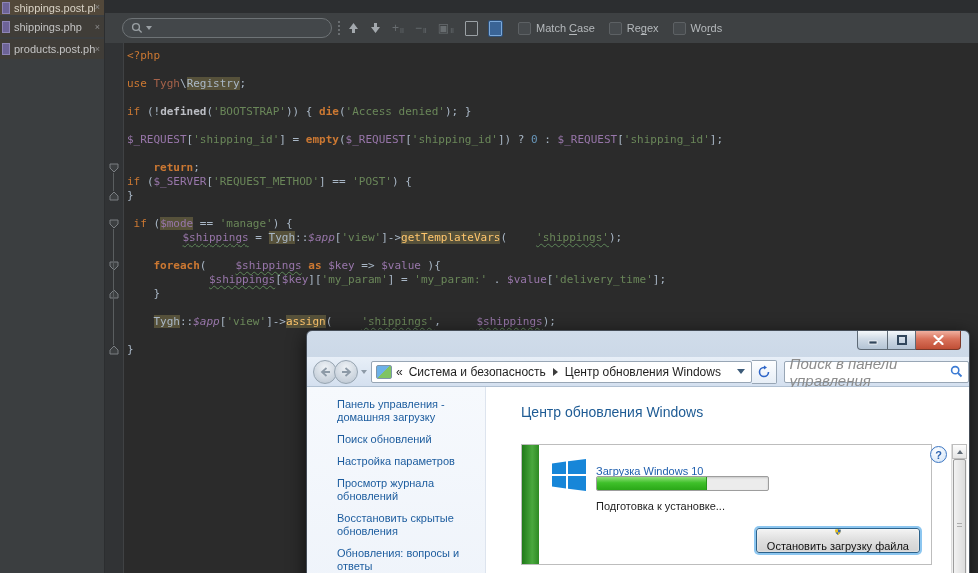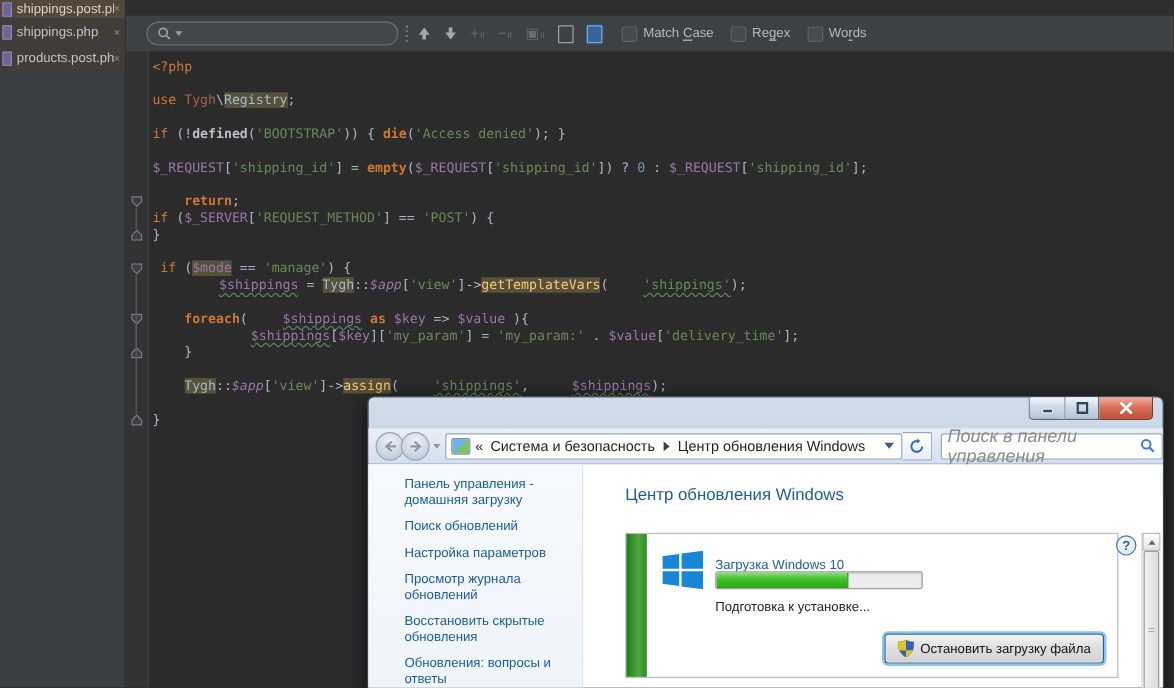--- a/index.html
+++ b/index.html
@@ -78,21 +78,21 @@
   .heading{margin:17px 0 0 35px;font-size:14px;color:#1e5b94;}
   .panel{position:absolute;left:35px;top:57px;width:411px;height:121px;border:1px solid #bdbdbd;background:#fff;box-sizing:border-box;}
   .stripe{position:absolute;left:0;top:0;bottom:0;width:17px;background:linear-gradient(90deg,#1f7a18,#4aa83e 60%,#2e8a24);}
   .wlogo{position:absolute;left:30px;top:14px;}
   .ptitle{position:absolute;left:74px;top:10px;font-size:11px;color:#1f5fae;margin-top:10px;}
   .pbar{position:absolute;left:74px;top:31px;width:171px;height:13px;border:1px solid #9d9d9d;border-radius:2px;background:#ececec;box-shadow:inset 0 1px 2px rgba(0,0,0,.15);overflow:hidden;}
   .pfill{height:100%;background:linear-gradient(#8fe07a,#3fc02a 45%,#2aa718);border-right:1px solid #27961b;}
   .pstatus{position:absolute;left:74px;top:55px;font-size:11px;color:#1e1e1e;}
   .stopbtn{position:absolute;right:11px;bottom:11px;height:23px;padding:0 10px;display:flex;align-items:center;gap:5px;
            font-size:11px;color:#111;border:1px solid #2c628b;border-radius:3px;
-           background:linear-gradient(#f4f4f4,#e0e0e0 45%,#d2d2d2);box-shadow:0 0 0 2px #8cc6f0, inset 0 0 2px #fff;}
+           background:linear-gradient(#f4f4f4,#e0e0e0 45%,#d2d2d2);box-shadow:0 0 0 2px #8cc6f0, inset 0 0 2px #fff;flex-direction:column;}
   .helpicon{position:absolute;right:22px;top:59px;width:15px;height:15px;border-radius:50%;border:1px solid #3c76c2;
             background:radial-gradient(circle at 40% 30%,#ffffff,#cfe2f7);color:#2a62b0;font-size:11px;font-weight:bold;
             display:flex;align-items:center;justify-content:center;}
   .scrollbar{position:absolute;right:2px;top:57px;bottom:0;width:15px;background:#f0f0f0;border-left:1px solid #dcdcdc;}
   .sbup{height:15px;background:linear-gradient(#fdfdfd,#e5e5e5);border:1px solid #bdbdbd;display:flex;align-items:center;justify-content:center;box-sizing:border-box;}
   .sbup .tri{width:0;height:0;border-left:3px solid transparent;border-right:3px solid transparent;border-bottom:4px solid #5f6a75;}
   .sbthumb{position:absolute;left:1px;right:1px;top:15px;height:131px;border:1px solid #9d9d9d;border-radius:2px;
            background:linear-gradient(90deg,#f2f2f2,#dcdcdc);}
   .sbgrip{position:absolute;left:3px;right:3px;top:50%;margin-top:-3px;height:6px;
           background-image:repeating-linear-gradient(#aeaeae 0 1px,transparent 1px 3px);}

